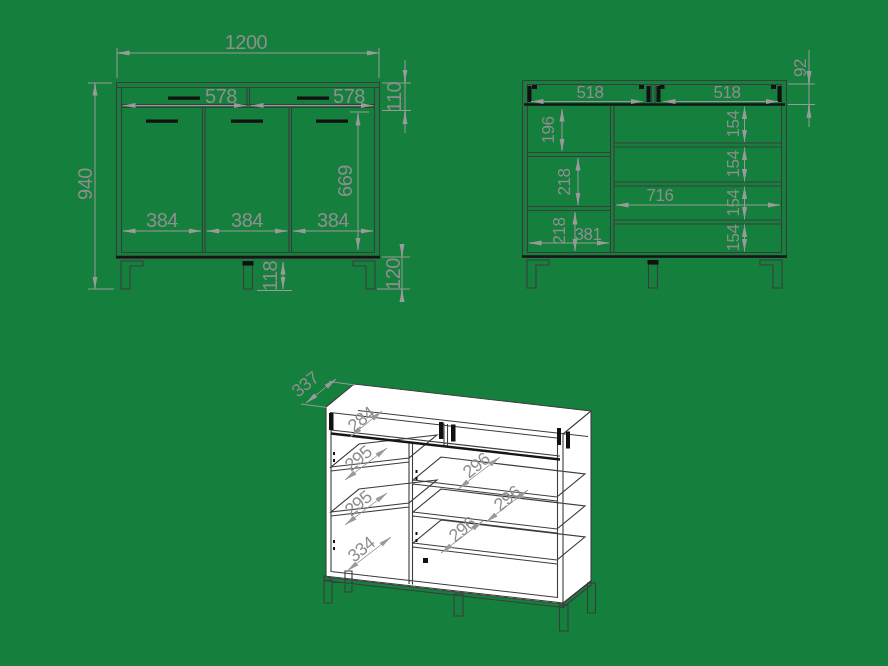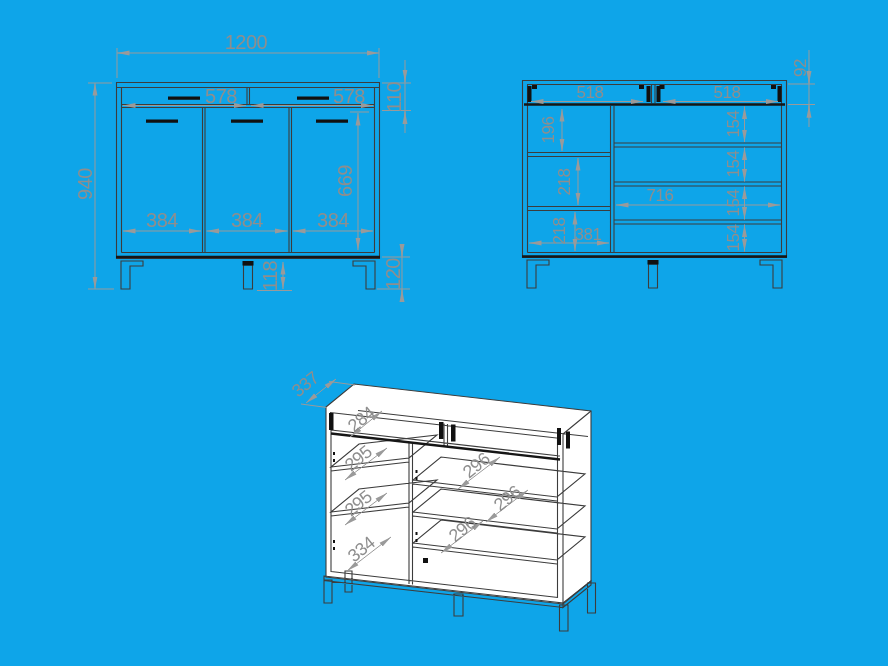--- a/index.html
+++ b/index.html
@@ -1,16 +1,16 @@
 <!DOCTYPE html>
 <html><head>
 <meta charset="utf-8">
 <style>
   html,body{margin:0;padding:0;background:#ffffff;}
-  .stage{position:relative;width:888px;height:666px;background:#0ea5e9;overflow:hidden;}
+  .stage{position:relative;width:888px;height:666px;background:#15803d;overflow:hidden;}
   svg text{font-family:"Liberation Sans", sans-serif;fill:#8e8e8e;}
   .ln{stroke:#3c3c3c;stroke-width:1.1;fill:none;}
   .lnf{stroke:#3c3c3c;stroke-width:1.1;fill:#ffffff;}
   .thk{stroke:#161616;stroke-width:2.4;fill:none;}
   .blk{fill:#111111;stroke:none;}
   .dim{stroke:#9a9a9a;stroke-width:1;fill:none;}
   .t20{font-size:20px;letter-spacing:-0.5px;}
   .t17{font-size:17px;letter-spacing:-0.5px;}
   .t18{font-size:18px;letter-spacing:-0.5px;}
 </style>

